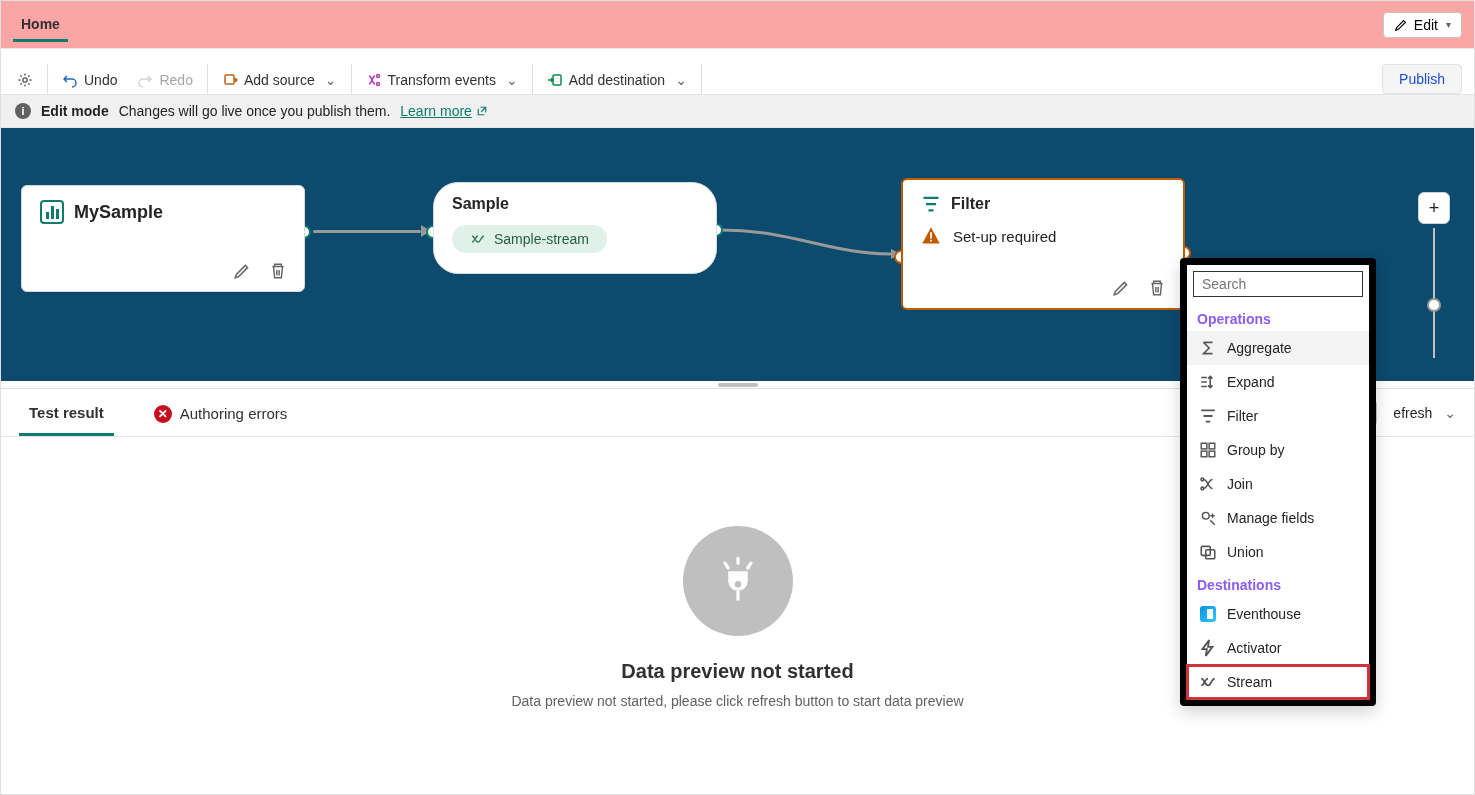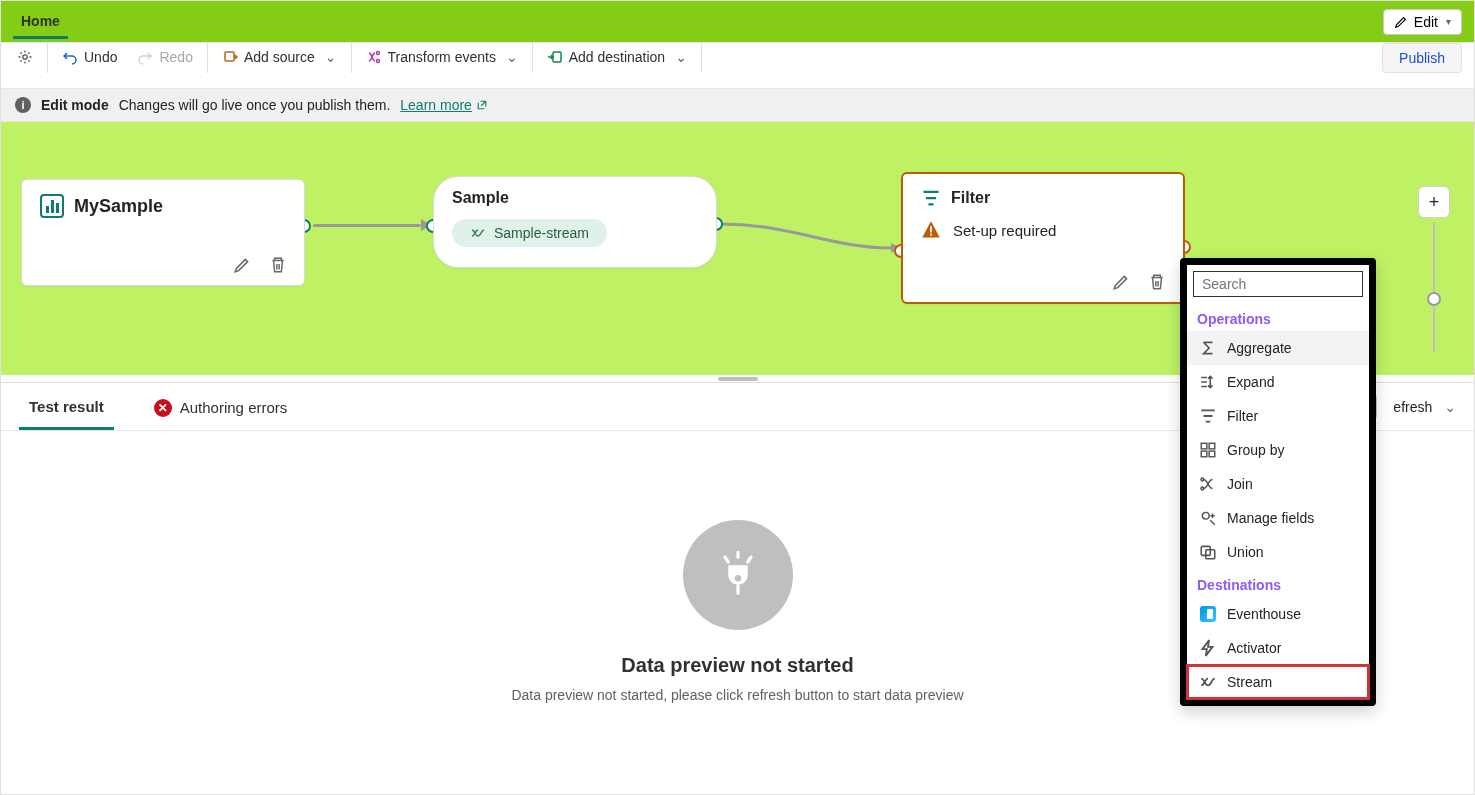--- a/index.html
+++ b/index.html
@@ -12,23 +12,23 @@
       height: 795px;
       overflow: hidden;
       border: 1px solid #e0e0e0;
     }
     
     .top-row {
       display: flex;
       align-items: center;
       justify-content: space-between;
       padding: 0 12px;
-      height: 42px;
+      height: 48px;
       border-bottom: 1px solid #e6e6e6;
-      background: #84cc16;
+      background: #fca5a5;
     }
     .tab-home {
       font-size: 14px;
       font-weight: 600;
       padding: 9px 8px 7px 8px;
       border-bottom: 3px solid #0f7b6c;
       color: #323130;
     }
     .edit-btn {
       display: flex;
@@ -40,21 +40,21 @@
       background: #fff;
       font-size: 14px;
       cursor: pointer;
     }
     .edit-btn svg { width: 14px; height: 14px; }
     .caret-down { font-size: 10px; color: #666; margin-left: 2px; }
 
     
     .toolbar {
       display: flex;
-      align-items: flex-start;
+      align-items: flex-end;
       height: 46px;
       background: #fff;
       border-bottom: 1px solid #e6e6e6;
       padding: 0 6px;
     }
     .toolbar-btn {
       display: flex;
       align-items: center;
       gap: 6px;
       padding: 6px 10px;
@@ -92,21 +92,21 @@
     .info-icon {
       width: 16px; height: 16px; border-radius: 50%;
       background: #616161; color: #fff; display: flex;
       align-items: center; justify-content: center; font-size: 11px; font-weight: 700;
     }
     .infobar a { color: #0f7b6c; text-decoration: underline; display: inline-flex; align-items: center; gap: 4px; }
 
     
     .canvas-wrap {
       height: 253px;
-      background: #bef264;
+      background: #0c4a6e;
       position: relative;
       overflow: hidden;
     }
     .canvas-card {
       position: absolute;
       background: #fff;
       border: 1px solid #d9d9d9;
       border-radius: 6px;
       box-shadow: 0 1px 2px rgba(0,0,0,0.04);
     }

